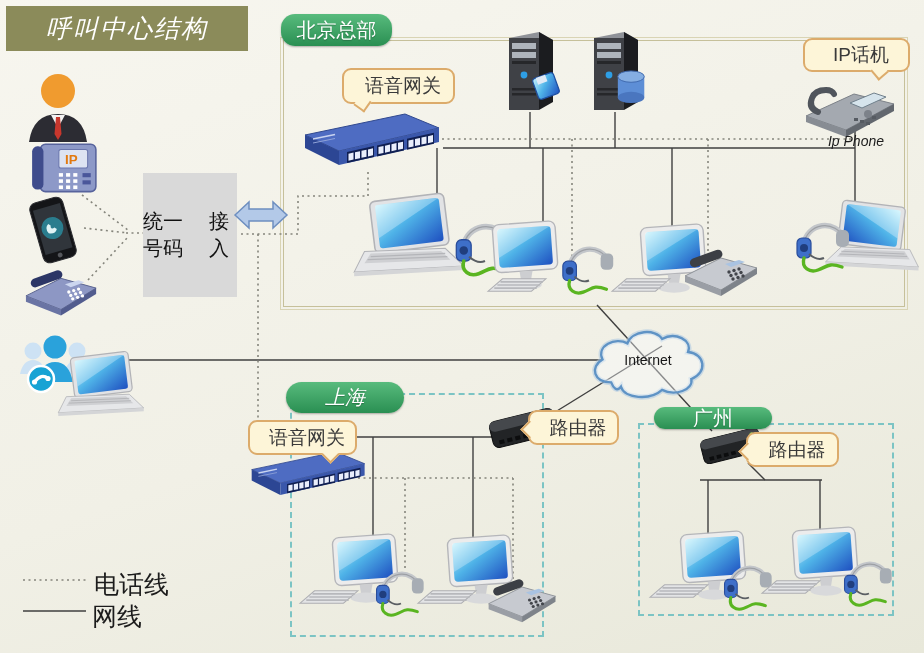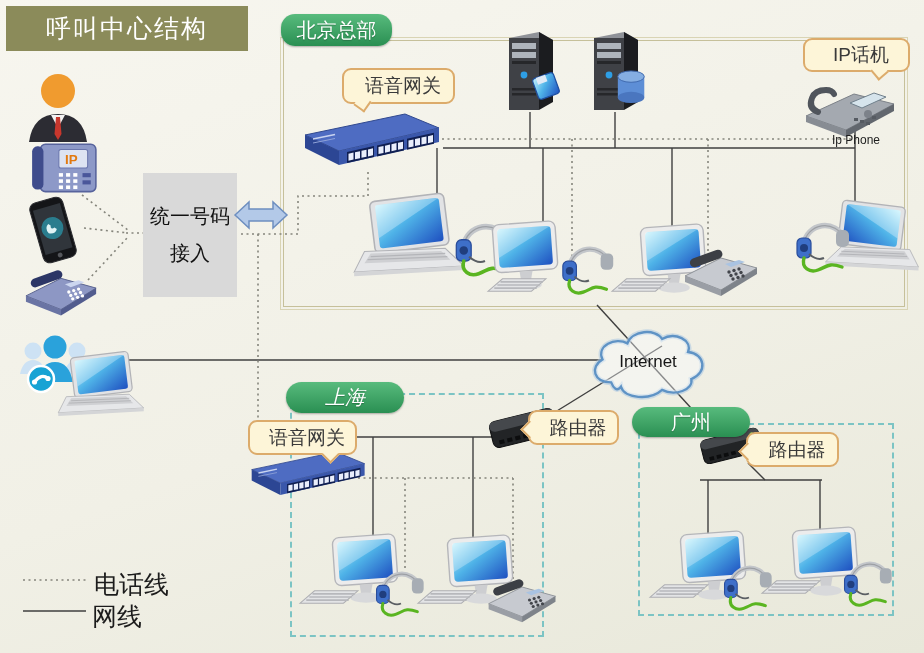--- a/index.html
+++ b/index.html
@@ -11,29 +11,29 @@
   .region{z-index:1;}
   .bj{border:1px solid #c6c09a;outline:1px solid #d9d4b4;outline-offset:2px;}
   .branch{border:2px dashed #7cc4c4;}
   .glabel{background:linear-gradient(#58bb7d,#2a8f52);color:#fff;border-radius:16px;display:flex;
           align-items:center;justify-content:center;font-size:20px;z-index:6;
           box-shadow:0 1px 2px rgba(0,0,0,.3);text-shadow:0 1px 1px rgba(0,0,0,.25);}
   .callout{background:#fdf5d8;border:2px solid #dcab6b;border-radius:9px;display:flex;align-items:center;
            justify-content:center;font-size:19px;color:#3a3a3a;z-index:6;padding-left:9px;}
   .callout .tail{position:absolute;width:11px;height:11px;background:#fdf5d8;
                  border-left:2px solid #dcab6b;border-bottom:2px solid #dcab6b;}
-  .graybox{background:#d9d9d9;display:flex;flex-direction:column;align-items:center;justify-content:center;
+  .graybox{background:#d9d9d9;display:flex;align-items:center;justify-content:center;
            gap:10px;font-size:20px;color:#111;z-index:3;}
   .lines{z-index:2;left:0;top:0;}
   .dev{z-index:4;overflow:visible;}
   .cloudwrap{z-index:4;overflow:visible;}
   .adminlbl{color:#79792a;font-size:21px;font-weight:bold;z-index:5;}
-  .caption{font-size:12px;color:#1d1d1d;z-index:5;}
+  .caption{font-size:14px;color:#1d1d1d;z-index:5;font-style:italic;}
   .legendtxt{font-size:25px;color:#1c1c1c;z-index:5;}
-  .inet{font-size:17px;color:#161616;z-index:5;text-align:center;}
+  .inet{font-size:14px;color:#161616;z-index:5;text-align:center;}
 </style>
 </head>
 <body>
 
 <svg width="0" height="0" style="position:absolute" aria-hidden="true">
 <defs>
   <linearGradient id="scr" x1="0" y1="0" x2="1" y2="1">
     <stop offset="0" stop-color="#c9f4fd"></stop>
         <stop offset="0.45" stop-color="#4fb3e8"></stop>
         <stop offset="1" stop-color="#1e4fc0"></stop>
@@ -274,21 +274,21 @@
       <line x1="84" y1="228" x2="128" y2="233"></line>
       <line x1="88" y1="280" x2="128" y2="237"></line>
       <line x1="126" y1="233" x2="143" y2="233"></line>
       <line x1="358" y1="478" x2="513" y2="478"></line>
       <line x1="405" y1="478" x2="405" y2="568"></line>
       <line x1="513" y1="478" x2="513" y2="580"></line>
       <line x1="23" y1="580" x2="86" y2="580"></line>
     </g>
   </svg>
 
-  <div class="abs title" style="left:6px;top:6px;width:242px;height:45px;">
+  <div class="abs title" style="left:6px;top:6px;width:242px;height:45px;font-style:italic;">
     <span>呼叫中心结构</span>
   </div>
 
   <svg class="abs dev" style="left:26px;top:70px" width="64" height="78" viewBox="0 0 64 78">
       <use href="#sym-person"></use>
     </svg>
   <svg class="abs dev" style="left:28px;top:140px" width="72" height="58" viewBox="0 0 70 56">
     <use href="#sym-ipphone-left"></use>
     <text x="36" y="23" font-size="13" font-weight="bold" fill="#e2790f">IP</text>
   </svg>
@@ -422,21 +422,21 @@
   <svg class="abs dev" style="left:445px;top:535px" width="74" height="72" viewBox="0 0 80 78">
       <use href="#sym-monitor"></use>
     </svg>
   <svg class="abs dev" style="left:416px;top:584px" width="62" height="26" viewBox="0 0 60 24">
       <use href="#sym-keyboard"></use>
     </svg>
   <svg class="abs dev" style="left:486px;top:574px" width="74" height="52" viewBox="0 0 78 56">
       <use href="#sym-deskphone"></use>
     </svg>
 
-  <div class="abs glabel" style="left:632px;top:407px;width:118px;height:30px;">
+  <div class="abs glabel" style="left:654px;top:407px;width:118px;height:22px;">
     <span>广州</span>
   </div>
   <svg class="abs dev" style="left:692px;top:420px" width="78" height="50" viewBox="0 0 84 52">
       <use href="#sym-router"></use>
     </svg>
   <div class="abs callout" style="left:746px;top:432px;width:80px;height:31px;">
     <span>路由器</span>
     <span class="tail" style="left:-7px;top:11px;transform:rotate(45deg);"></span>
   </div>
 

